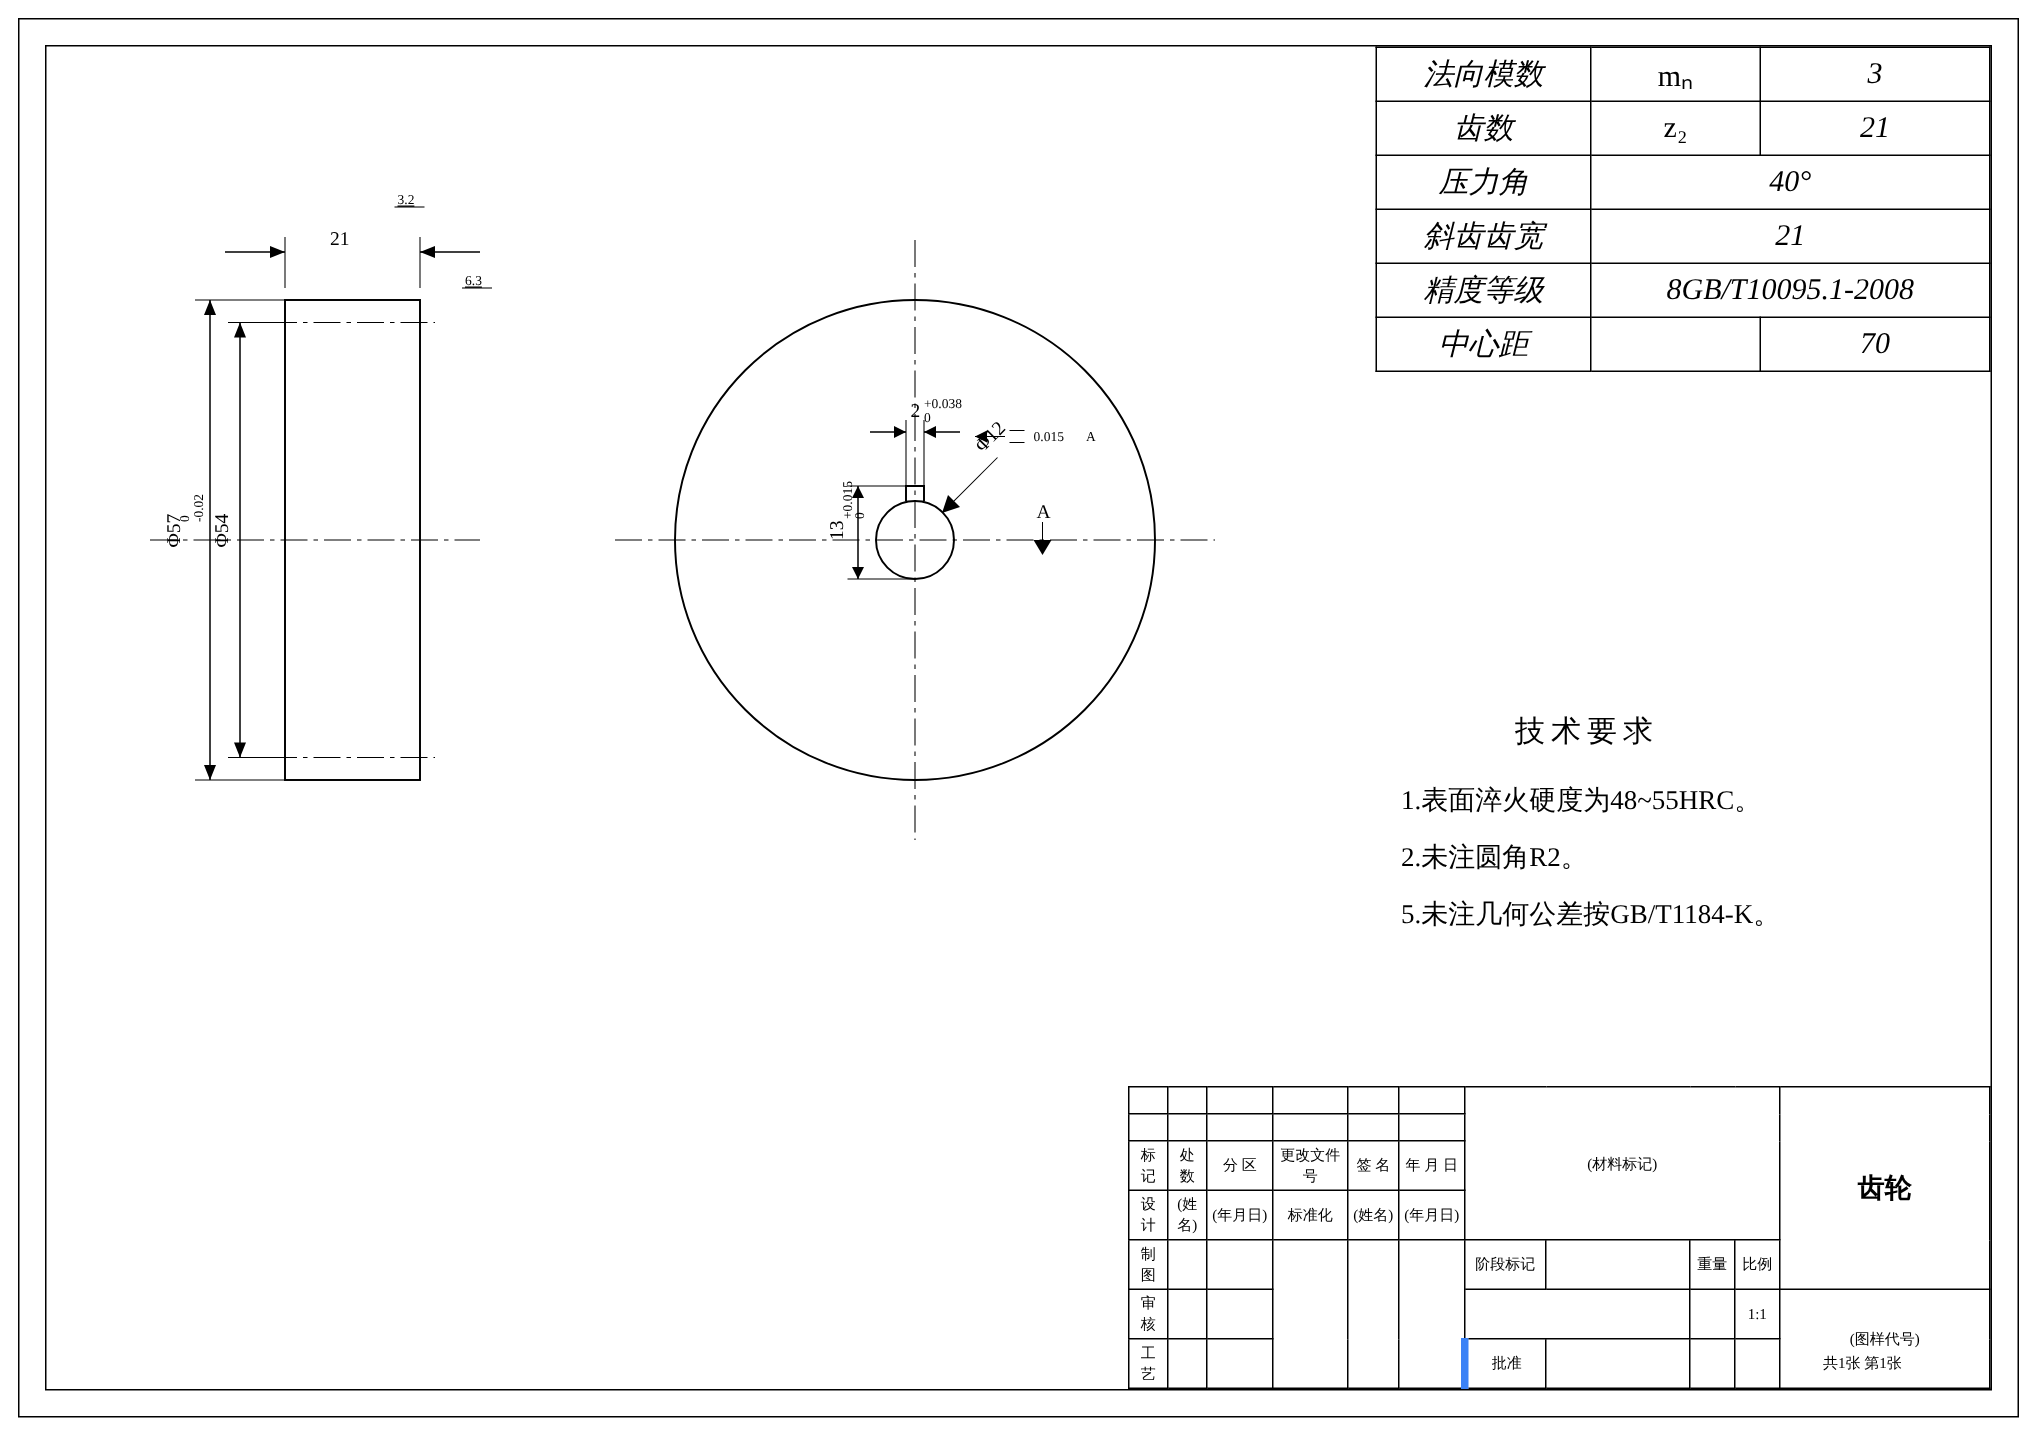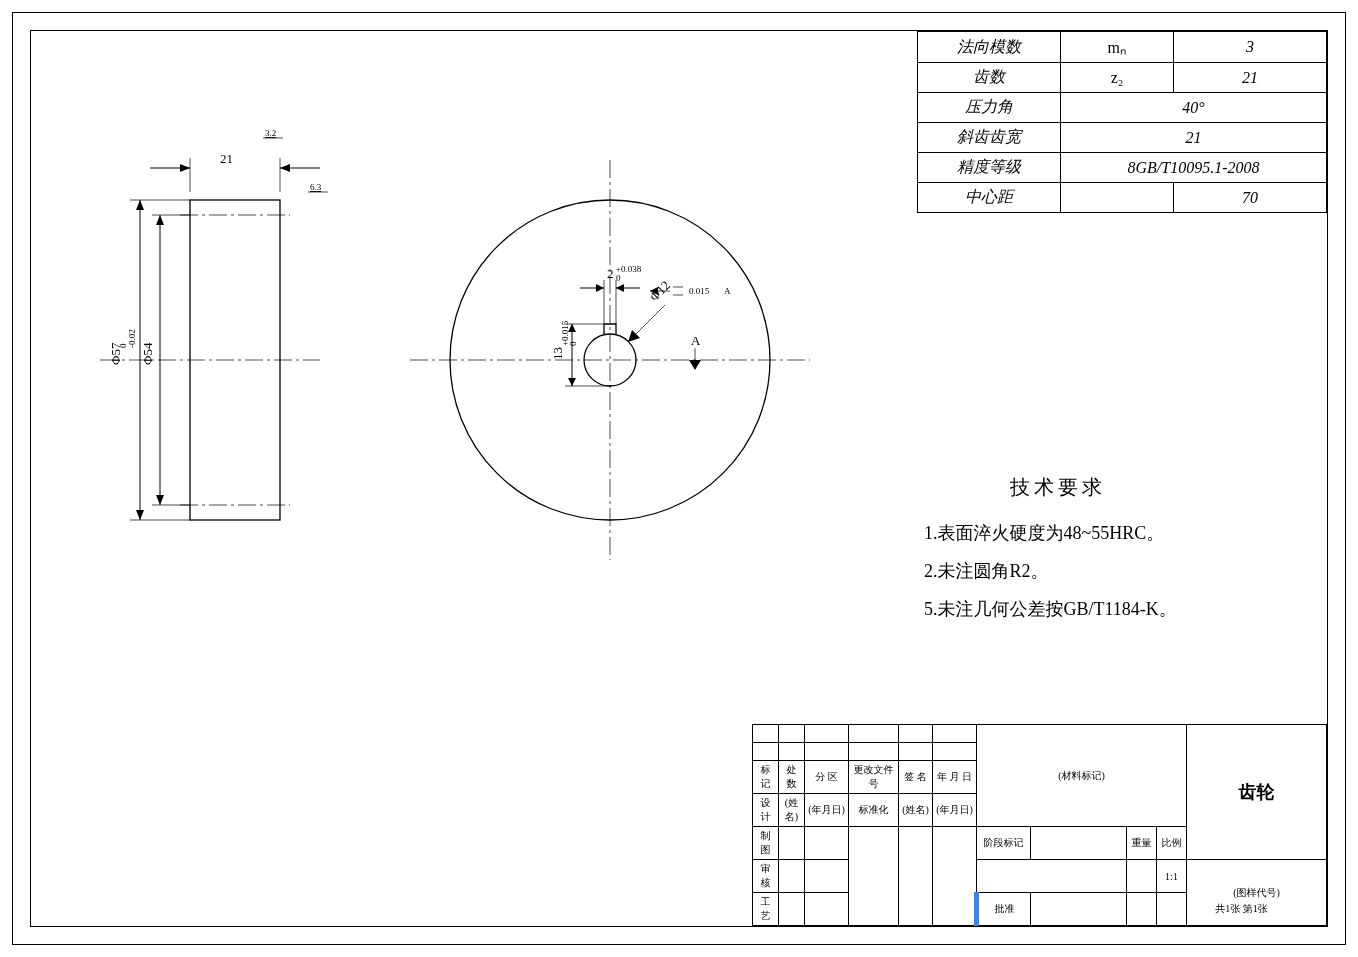--- a/index.html
+++ b/index.html
@@ -1,28 +1,28 @@
 <!DOCTYPE html>
 <html><head>
 <meta charset="utf-8">
 <style>
   html,body{margin:0;padding:0;background:#fff;font-family:"SimSun","Songti SC",serif}
   .sheet{position:relative;width:1358px;height:957px;box-sizing:border-box;padding:12px}
   .outer{position:absolute;inset:12px;border:1px solid #000}
   .inner{position:absolute;inset:30px;border:1px solid #000}
   
-  .ptable{position:absolute;top:31px;right:31px;width:410px;border-collapse:collapse;font-size:16px}
+  .ptable{position:absolute;top:31px;right:31px;width:410px;border-collapse:collapse;font-size:20px}
   .ptable td,.ptable th{border:1px solid #000;padding:4px 6px;text-align:center;font-weight:normal}
   .ptable .lbl{width:130px;font-style:italic}
   .ptable .sym{width:100px;}
   .bold-it{font-weight:bold;font-style:italic}
   
   .req{position:absolute;left:920px;top:460px;font-size:18px}
   .req h3{font-weight:normal;font-size:20px;margin:14px 0 20px 90px;letter-spacing:4px}
-  .req ol{list-style:none;margin:4px;padding:0}
+  .req ol{list-style:none;margin:14px;padding:0}
   .req li{margin:0 0 14px 0}
   
   .tblock{position:absolute;bottom:31px;right:31px;width:575px;border-collapse:collapse;font-size:10px}
   .tblock td{border:1px solid #000;padding:2px 3px;text-align:center;height:18px;box-sizing:border-box}
   .tblock .big{font-size:18px;font-weight:bold}
   .tblock .tall{height:52px}
   
   .draw{position:absolute;left:60px;top:120px;width:820px;height:460px}
   text.dim{font-size:13px;font-family:"SimSun",serif}
   text.dimsm{font-size:9px;font-family:"SimSun",serif}

